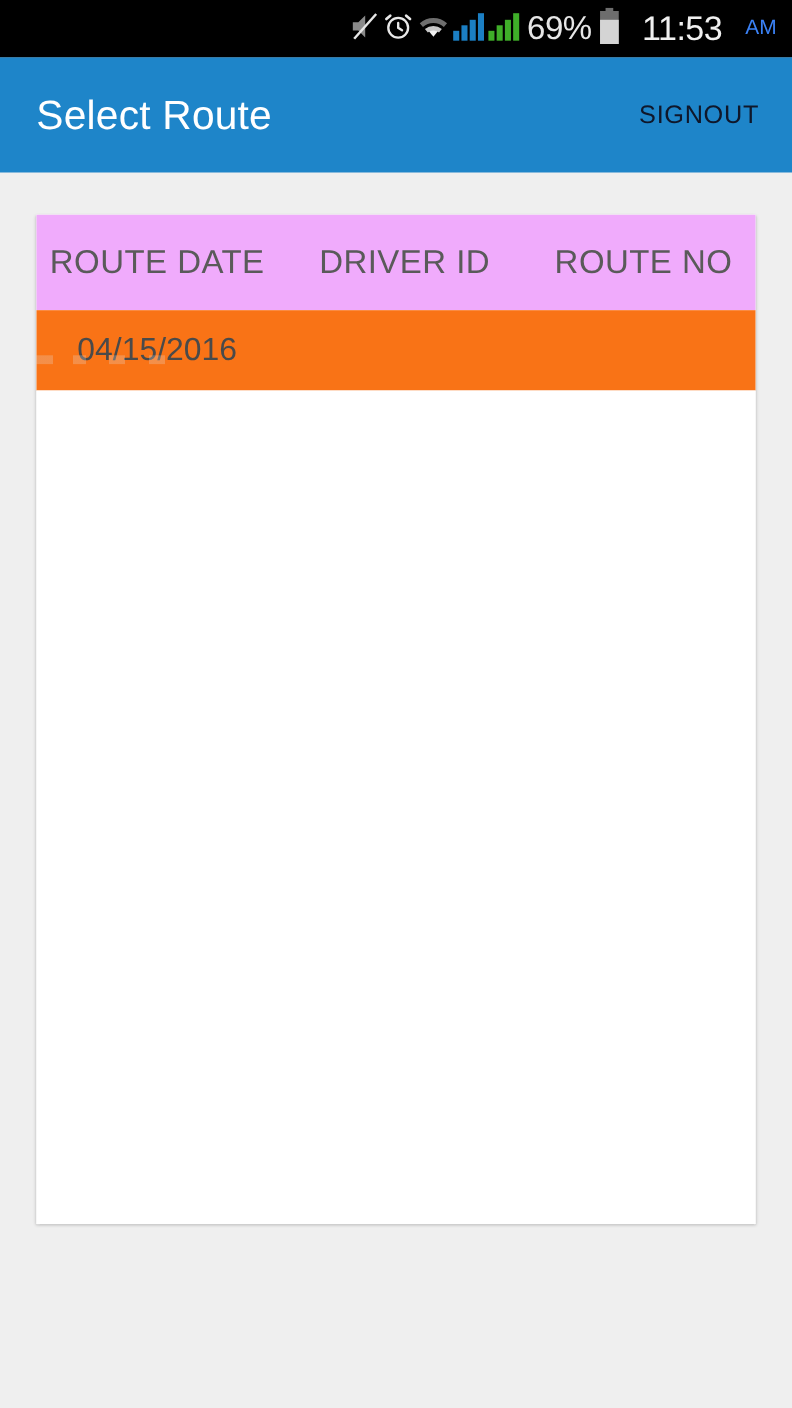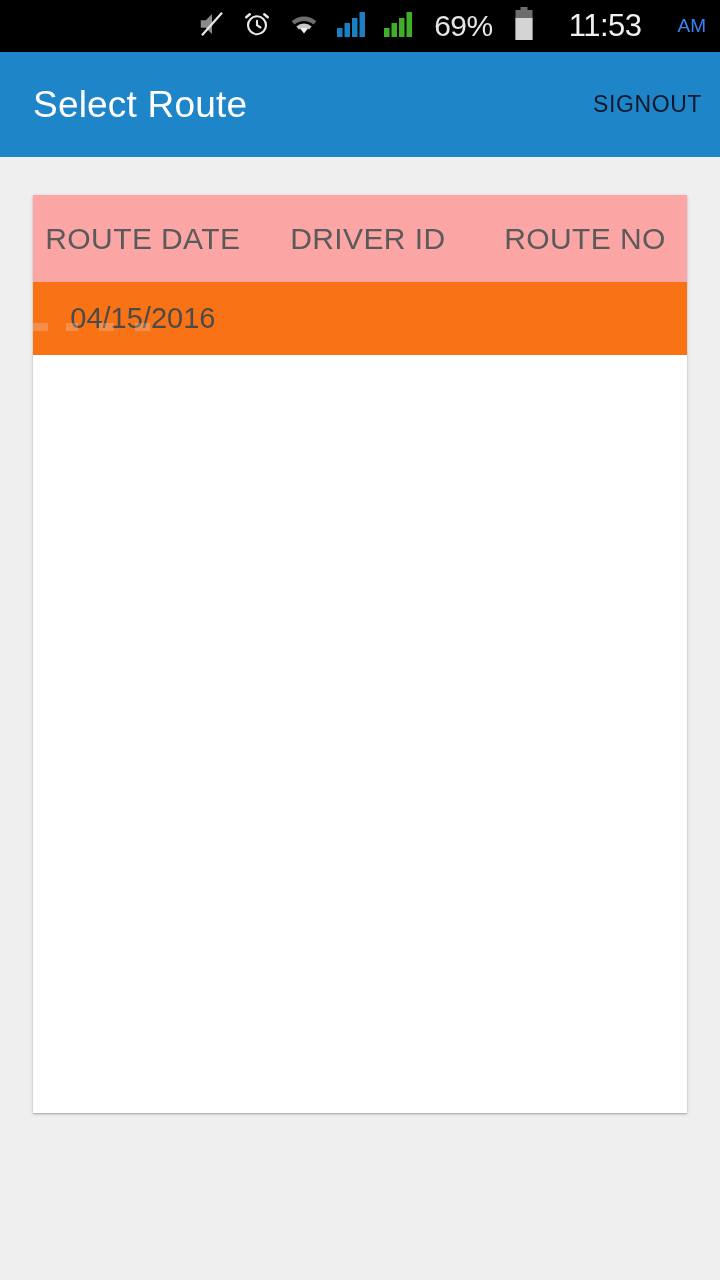--- a/index.html
+++ b/index.html
@@ -11,38 +11,38 @@
   }
 
   
   .statusbar{
     position:relative;
     height:52px; width:720px;
     background:#000;
     display:flex; align-items:center; justify-content:flex-end;
     padding-right:14px;
   }
-  .sb-icons{ display:flex; align-items:center; gap:15px; }
+  .sb-icons{ display:flex; align-items:center; gap:0; }
   .sb-ico{ display:block; }
   .battery-pct{
     color:#e6e6e6; font-size:30px; letter-spacing:-0.5px;
     margin-left:4px;
   }
   .battery-glyph{ margin-left:6px; }
   .sb-time{
     color:#f0f0f0; font-size:31px; margin-left:20px; letter-spacing:-0.5px;
   }
   .sb-ampm{ color:#3b82f6; font-size:19px; margin-left:21px; letter-spacing:0px; }
 
   
   .appbar{
     height:105px; width:720px;
     background:#1e85c9;
     display:flex; align-items:center; justify-content:space-between;
-    padding:0 18px 0 33px;
+    padding:0 30px 0 33px;
   }
   .appbar-title{
     color:#ffffff; font-size:37px; font-weight:400; letter-spacing:0.2px;
   }
   .appbar-action{
     color:#0f172a; font-size:23px; letter-spacing:0.6px;
   }
 
   
   .content{
@@ -61,21 +61,21 @@
   .card{
     width:654px; height:918px;
     background:#ffffff;
     box-shadow:0 1px 3px rgba(0,0,0,0.22), 0 1px 1px rgba(0,0,0,0.12);
     overflow:hidden;
     display:flex; flex-direction:column;
   }
 
   .thead{
     height:87px; flex:0 0 87px;
-    background:#fca5a5;
+    background:#f0abfc;
     display:flex; align-items:center;justify-content:space-between;
   }
   .th{
     color:#5a5a5a; font-size:30px; letter-spacing:0.4px;
     text-align:center;
   }
   .col-date{ flex:0 0 33.6%; }
   .col-no{ flex:0 0 31.2%; }
   .col-driver{ flex:0 0 35.2%; }
 

